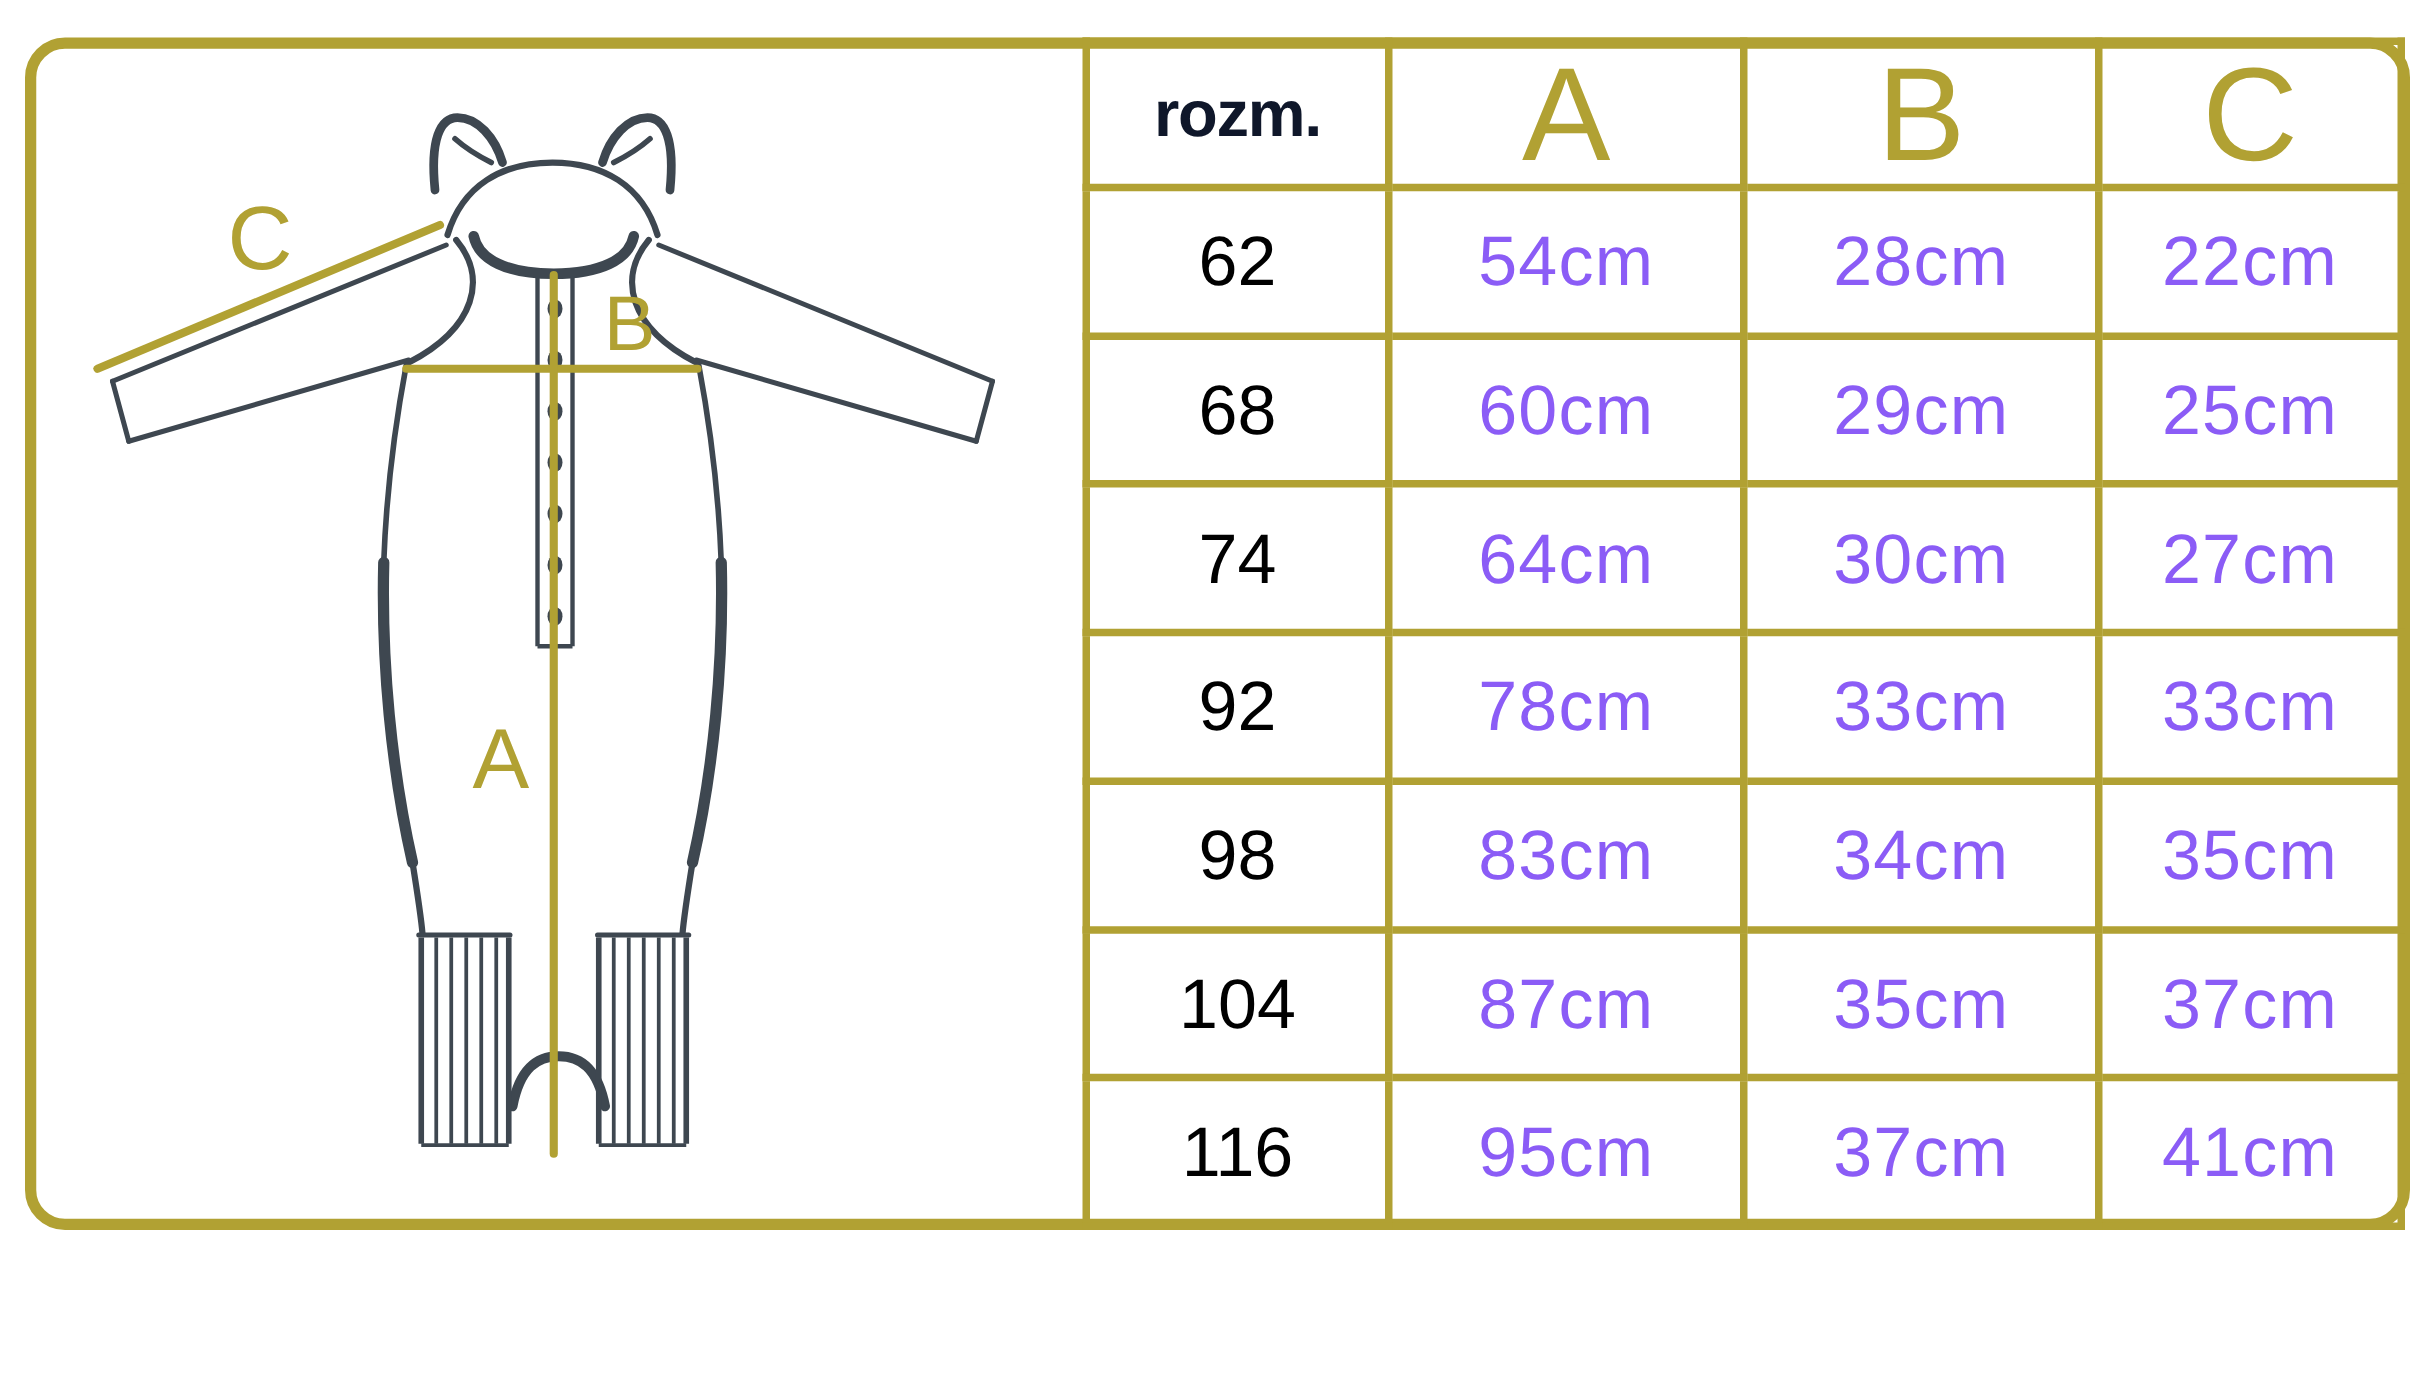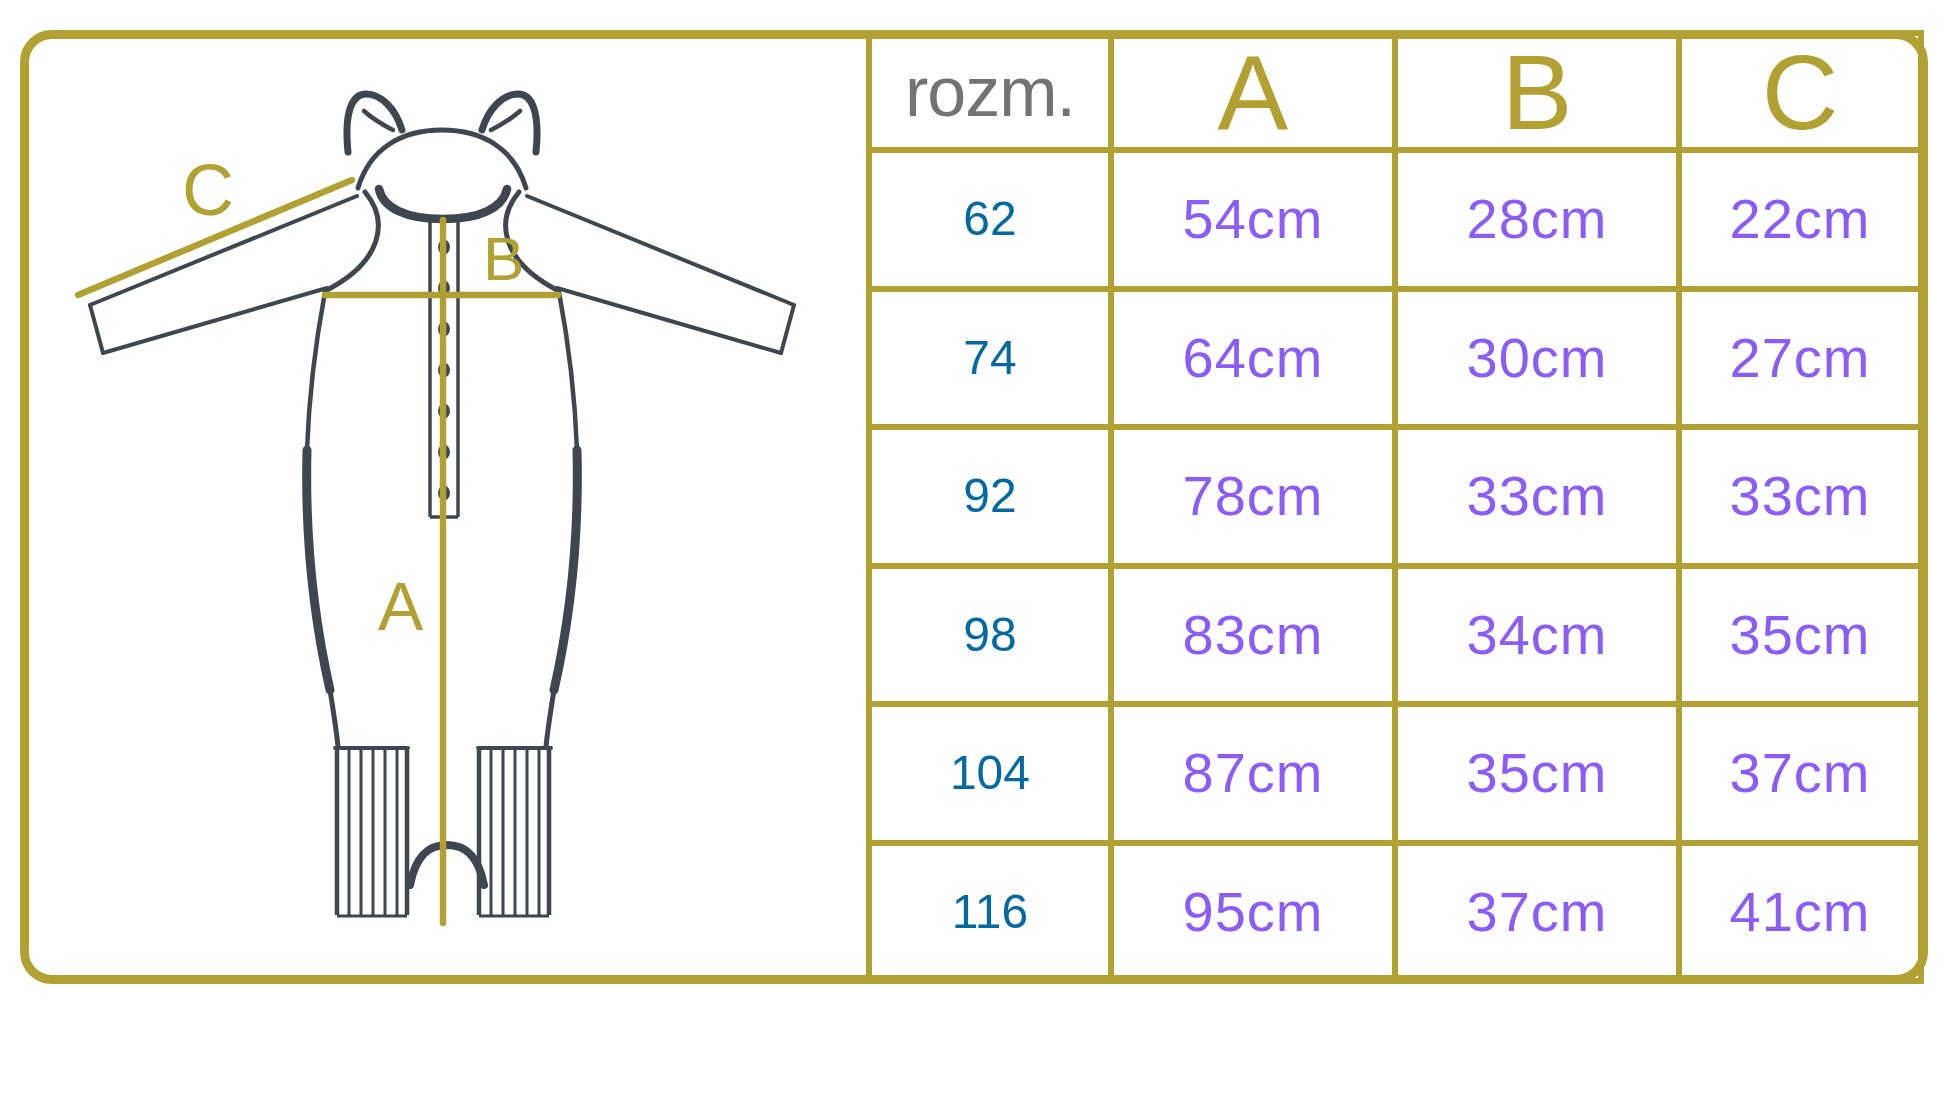--- a/index.html
+++ b/index.html
@@ -12,23 +12,23 @@
   .diagram-svg{position:absolute;left:0;top:0;width:870px;height:1000px;}
   table.size-table{
     position:absolute;left:866px;top:30px;width:1058px;height:954px;
     border-collapse:collapse;table-layout:fixed;background:transparent;
   }
   table.size-table th,table.size-table td{
     border:6px solid #b1a133;padding:0;text-align:center;vertical-align:middle;
     font-family:"Liberation Sans",sans-serif;line-height:1;
   }
   table.size-table thead tr{height:117px;}
-  th.h-size{font-size:70px;font-weight:400;color:#737373;text-align:left;padding-left:12px;letter-spacing:-1px;}
+  th.h-size{font-size:52px;font-weight:700;color:#0f172a;text-align:left;padding-left:12px;letter-spacing:-1px;}
   th.h-meas{font-size:106px;font-weight:400;color:#b1a133;}
-  td.col-size{font-size:48px;font-weight:400;color:#0369a1;}
+  td.col-size{font-size:56px;font-weight:400;color:#000000;}
   td.col-meas{font-size:56px;font-weight:400;color:#8b5cf6;letter-spacing:1px;}
   .stroke-dark{stroke:#3e4750;fill:none;}
   .stroke-olive{stroke:#b1a133;fill:none;}
   .olive-text{fill:#b1a133;font-family:"Liberation Sans",sans-serif;font-weight:400;}
 </style>
 </head>
 <body>
 
 <div class="canvas">
   <div class="frame"></div>
@@ -136,20 +136,26 @@
       </tr>
     </thead>
     <tbody>
         <tr>
           <td class="col-size">62</td>
           <td class="col-meas">54cm</td>
           <td class="col-meas">28cm</td>
           <td class="col-meas">22cm</td>
         </tr>
         <tr>
+          <td class="col-size">68</td>
+          <td class="col-meas">60cm</td>
+          <td class="col-meas">29cm</td>
+          <td class="col-meas">25cm</td>
+        </tr>
+        <tr>
           <td class="col-size">74</td>
           <td class="col-meas">64cm</td>
           <td class="col-meas">30cm</td>
           <td class="col-meas">27cm</td>
         </tr>
         <tr>
           <td class="col-size">92</td>
           <td class="col-meas">78cm</td>
           <td class="col-meas">33cm</td>
           <td class="col-meas">33cm</td>

